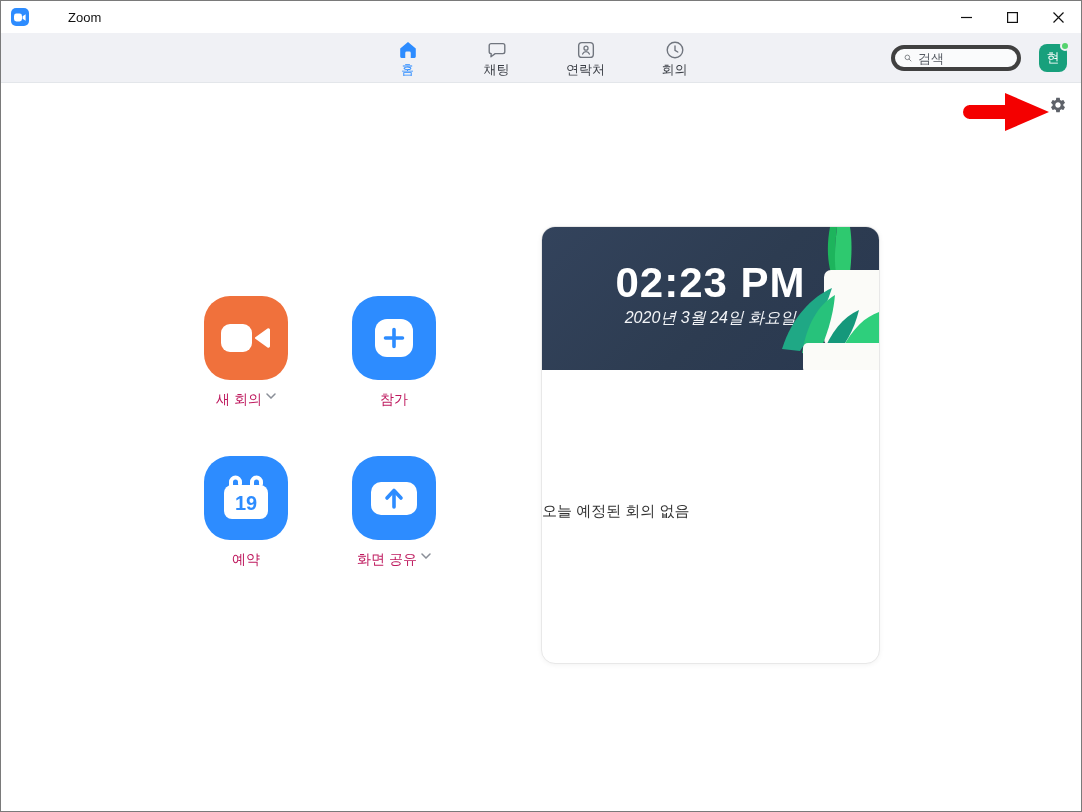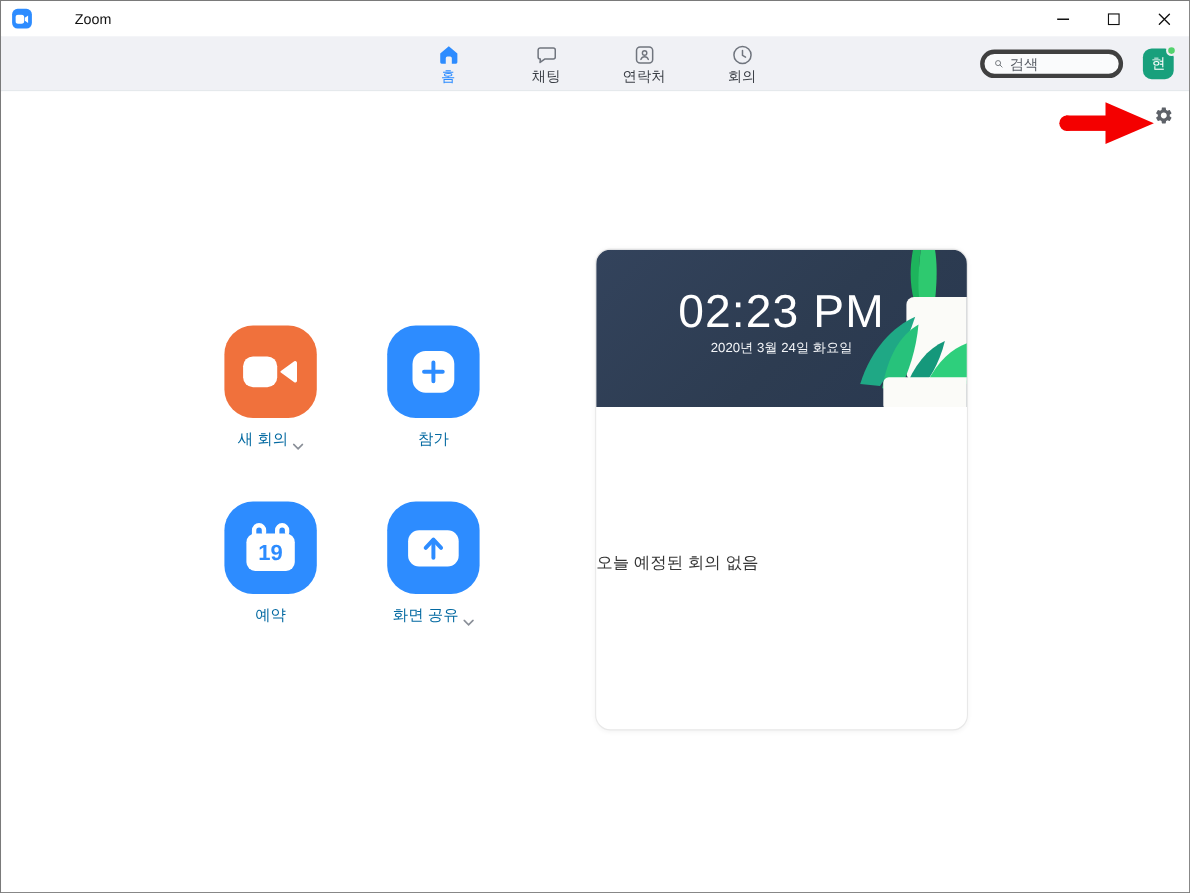--- a/index.html
+++ b/index.html
@@ -49,33 +49,33 @@
 
   
   .action{ position:absolute; width:84px; }
   .action-newmeeting{ left:203px; top:213px; }
   .action-join{ left:351px; top:213px; }
   .action-schedule{ left:203px; top:373px; }
   .action-share{ left:351px; top:373px; }
   .tile{ width:84px; height:84px; border-radius:26px; position:relative; cursor:pointer; }
   .tile svg{ position:absolute; left:0; top:0; }
   .action-label{ margin-top:11px; width:140px; margin-left:-28px; text-align:center;
-                 font-size:14px; color:#0369a1; display:flex; align-items:flex-end;
+                 font-size:14px; color:#be185d; display:flex; align-items:flex-start;
                  justify-content:center; gap:4px; white-space:nowrap; }
   .chev{ display:inline-block; margin-top:2px; }
 
   
   .card{ position:absolute; left:540px; top:143px; width:339px; height:438px;
          background:#fff; border:1px solid #e8e8e8; border-radius:14px;
          box-shadow:0 1px 5px rgba(0,0,0,0.05); overflow:hidden; }
   .card-image{ position:relative; height:143px;
          background:linear-gradient(135deg,#33435c 0%,#2d3c51 55%,#293850 100%); }
-  .clock-time{ text-align:center; padding-top:34px; font-size:42px; font-weight:400;
+  .clock-time{ text-align:center; padding-top:34px; font-size:42px; font-weight:700;
          color:#ffffff; letter-spacing:1px; line-height:44px; }
-  .clock-date{ text-align:center; margin-top:3px; font-size:12px; font-weight:300; color:#f2f4f7; }
+  .clock-date{ text-align:center; margin-top:3px; font-size:16px; font-weight:300; color:#f2f4f7;font-style:italic; }
   .plant{ position:absolute; right:0; top:0; }
   .card-empty{ position:absolute; left:0; right:0; top:275px; 
          font-size:15px; color:#333; }
 </style>
 </head>
 <body>
 
 <div class="app">
 
   <div class="titlebar">

